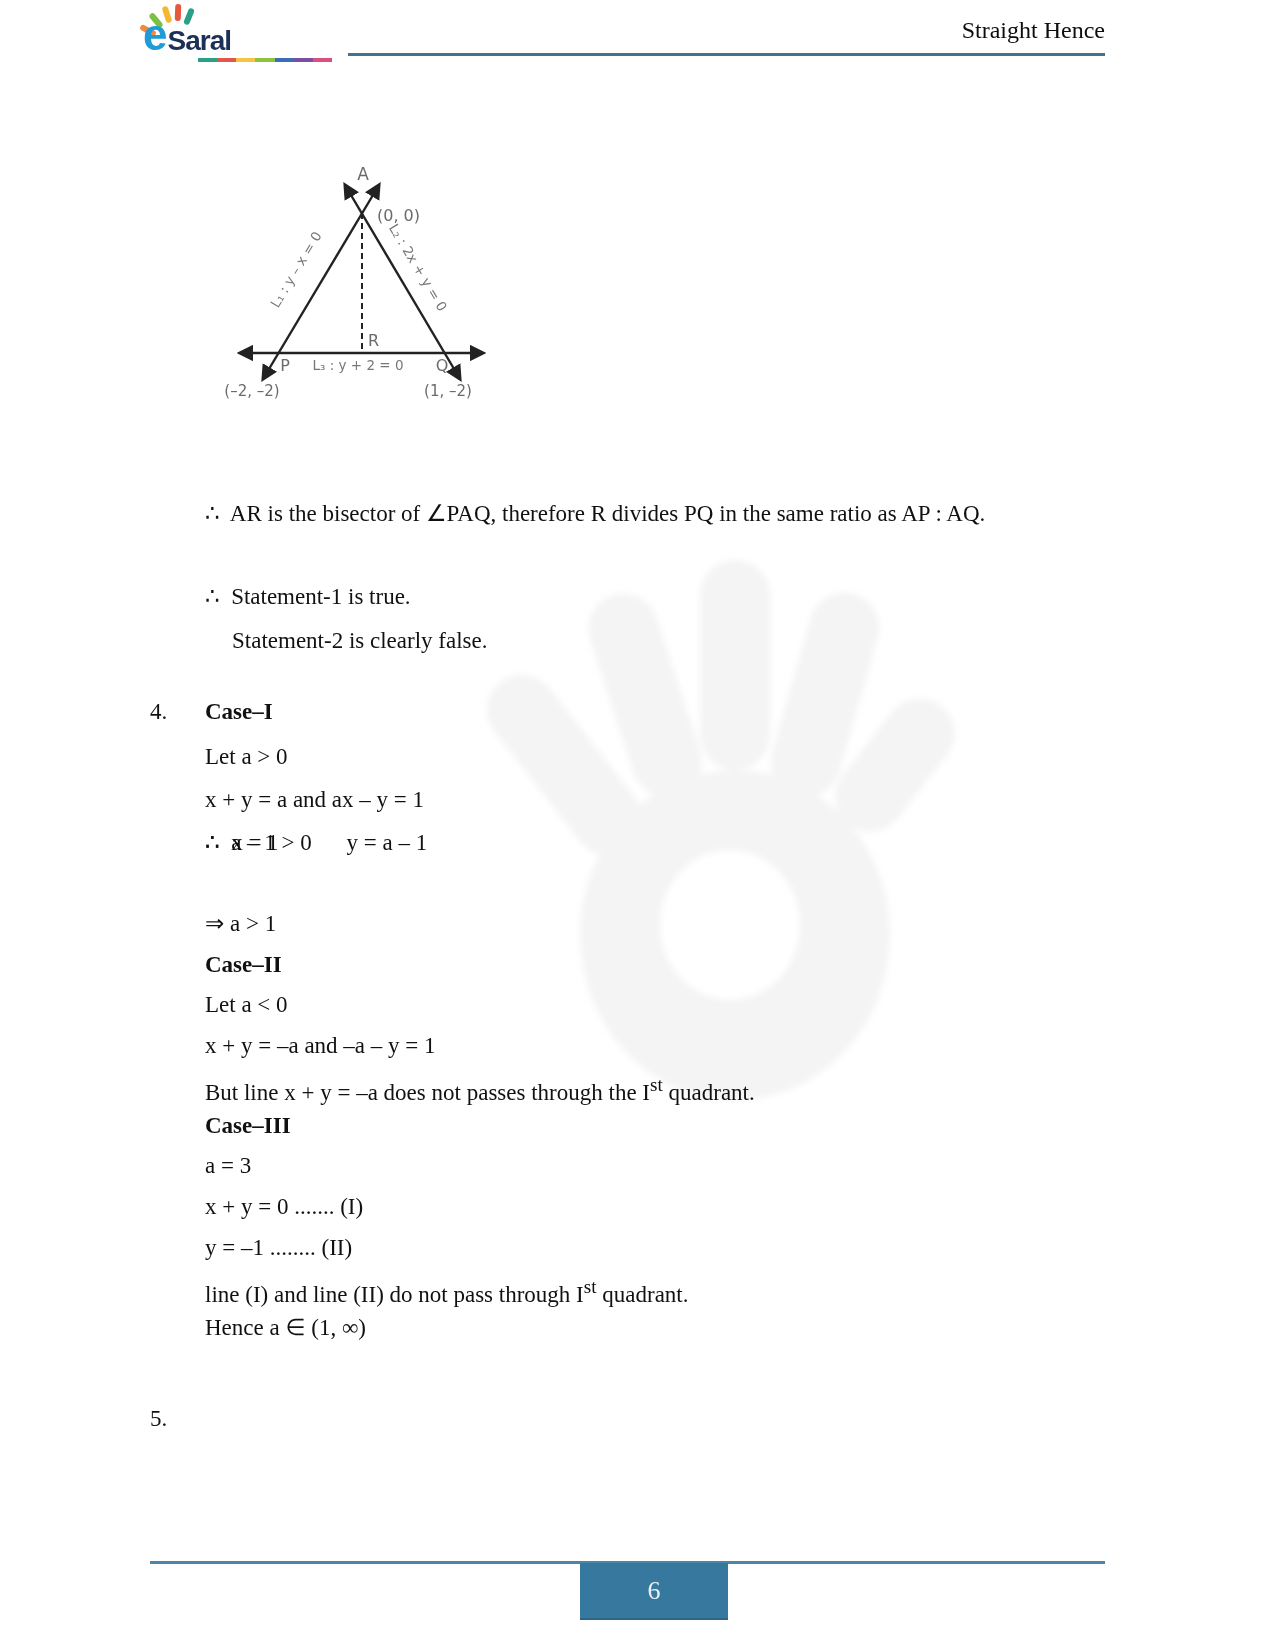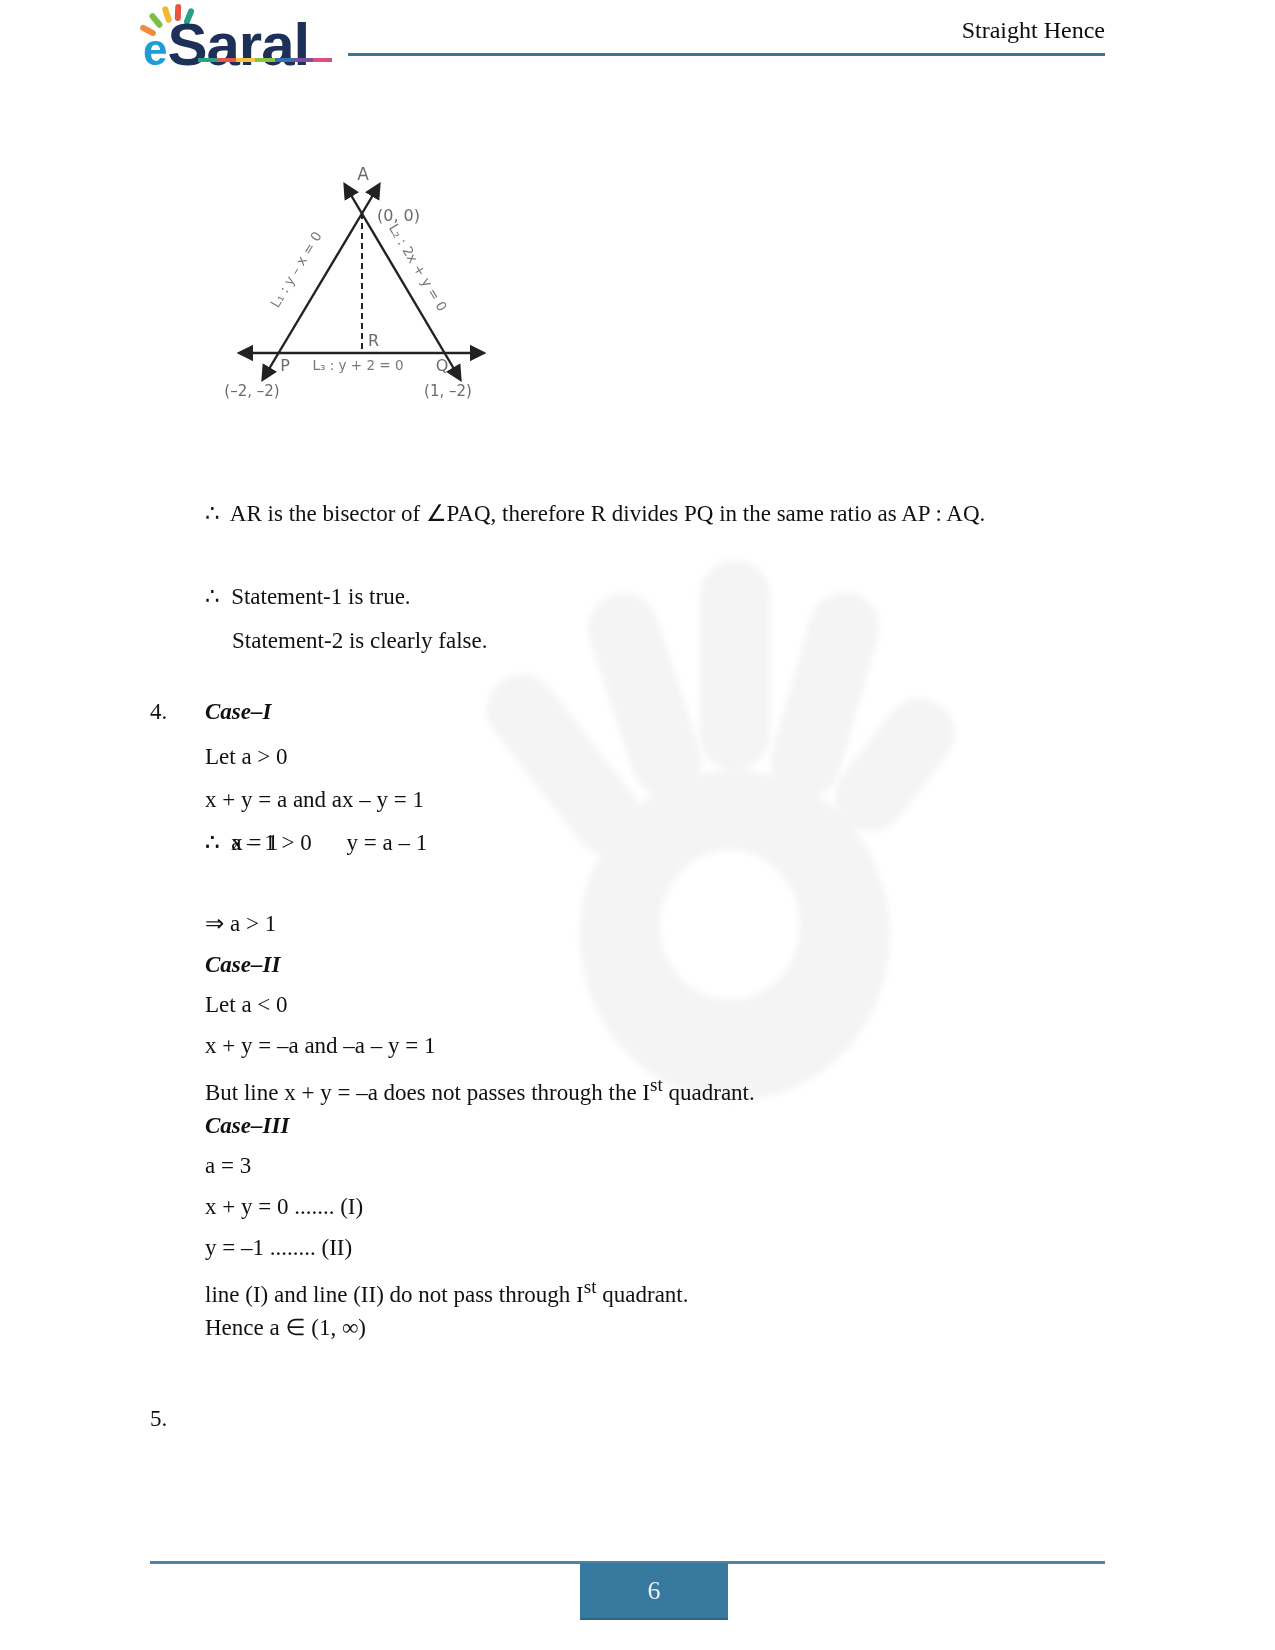--- a/index.html
+++ b/index.html
@@ -3,21 +3,21 @@
 <meta charset="utf-8">
 <style>
   html,body{margin:0;padding:0;background:#ffffff;}
   .page{position:relative;width:1275px;height:1650px;background:#ffffff;overflow:hidden;
         font-family:"Liberation Serif", serif;color:#111;}
 
   
   .logo{position:absolute;left:143px;top:6px;width:200px;height:58px;}
   .logo-row{position:absolute;left:0;top:4px;white-space:nowrap;}
   .logo-e{font-family:"Liberation Sans",sans-serif;font-weight:700;font-size:44px;color:#1f9cd7;}
-  .logo-text{font-family:"Liberation Sans",sans-serif;font-weight:700;font-size:60px;color:#1d3057;letter-spacing:-1px;}
+  .logo-text{font-family:"Liberation Sans",sans-serif;font-weight:700;font-size:28px;color:#1d3057;letter-spacing:-1px;}
   .finger{position:absolute;width:6px;height:17px;border-radius:3px;}
   .f1{left:2px;top:16px;transform:rotate(-62deg);background:#f08a3c;}
   .f2{left:10px;top:6px;transform:rotate(-40deg);background:#7ac143;}
   .f3{left:21px;top:0px;transform:rotate(-18deg);background:#f5b731;}
   .f4{left:32px;top:-2px;transform:rotate(2deg);background:#e8563f;}
   .f5{left:43px;top:2px;transform:rotate(22deg);background:#2ba089;}
   .logo-underline{position:absolute;left:55px;top:52px;width:134px;height:4px;display:flex;}
   .logo-underline span{flex:1;height:100%;}
   .us1{background:#2ba089}.us2{background:#e2574c}.us3{background:#f4c542}
   .us4{background:#8bc53f}.us5{background:#3b6fb5}.us6{background:#7a4fa0}.us7{background:#d94f7e}
@@ -33,21 +33,21 @@
   .wf2{left:90px;top:50px;transform:rotate(-18deg);}
   .wf3{left:180px;top:20px;transform:rotate(0deg);}
   .wf4{left:270px;top:50px;transform:rotate(16deg);}
   .wf5{left:340px;top:150px;transform:rotate(38deg);height:150px;}
 
   
   .figure{position:absolute;left:195px;top:158px;width:310px;height:245px;z-index:1;}
 
   
   .ln{position:absolute;left:205px;font-size:23px;line-height:30px;white-space:nowrap;z-index:1;}
-  .ln .b{font-weight:700;font-style:italic;}
+  .ln .b{font-weight:700;}
   .qnum{position:absolute;left:150px;font-size:23px;line-height:30px;z-index:1;}
   .indent2{left:232px;}
   .gap{display:inline-block;width:68px;}
   .math{font-family:"DejaVu Sans",sans-serif;font-size:19px;color:#5a5a5a;}
   .ov{text-decoration:overline;}
   .eqline{font-family:"DejaVu Sans",sans-serif;color:#5a5a5a;font-size:18px;margin-left:14px;}
   .frac{display:inline-flex;flex-direction:column;align-items:center;font-size:17px;line-height:1.05;vertical-align:-15px;}
   .fnum{border-bottom:1.5px solid #666;padding:0 2px;}
   .fplus{margin:0 3px;}
   .feq{margin-left:5px;}

